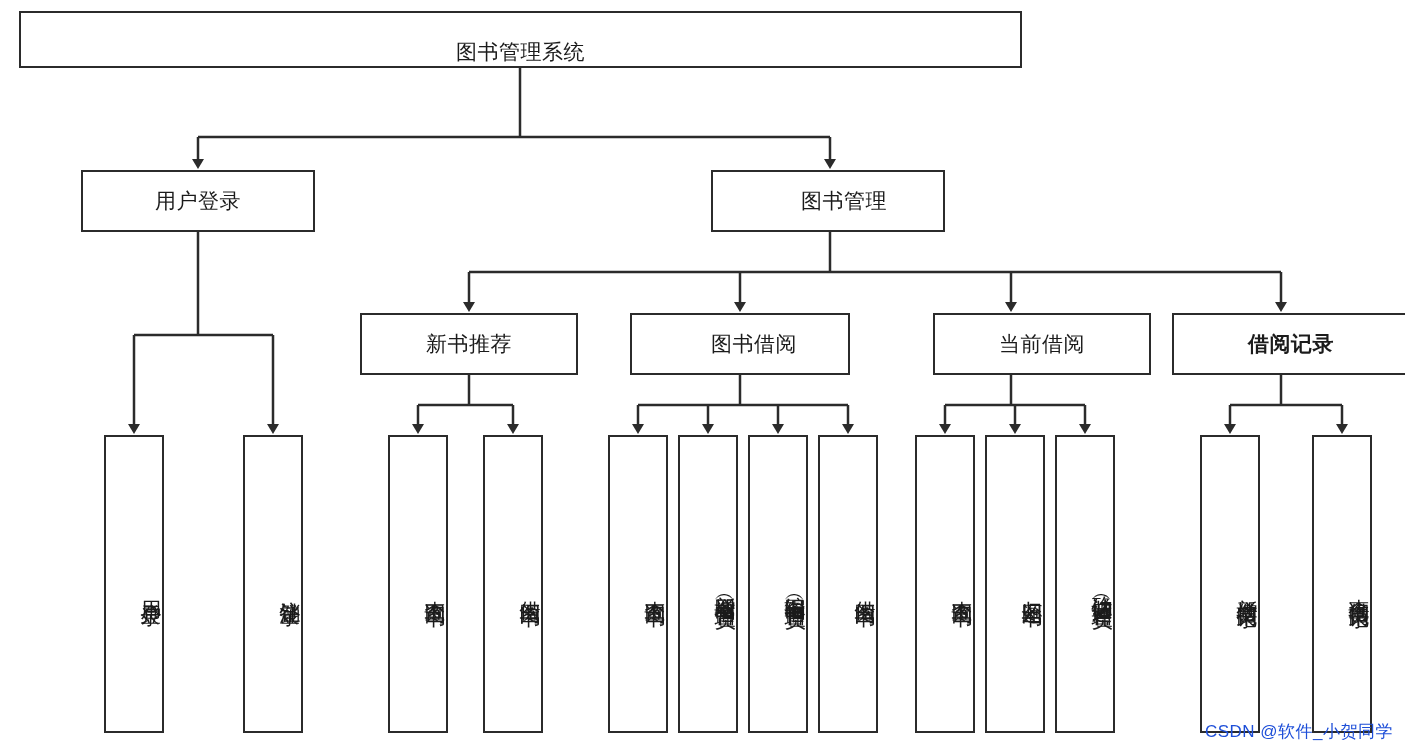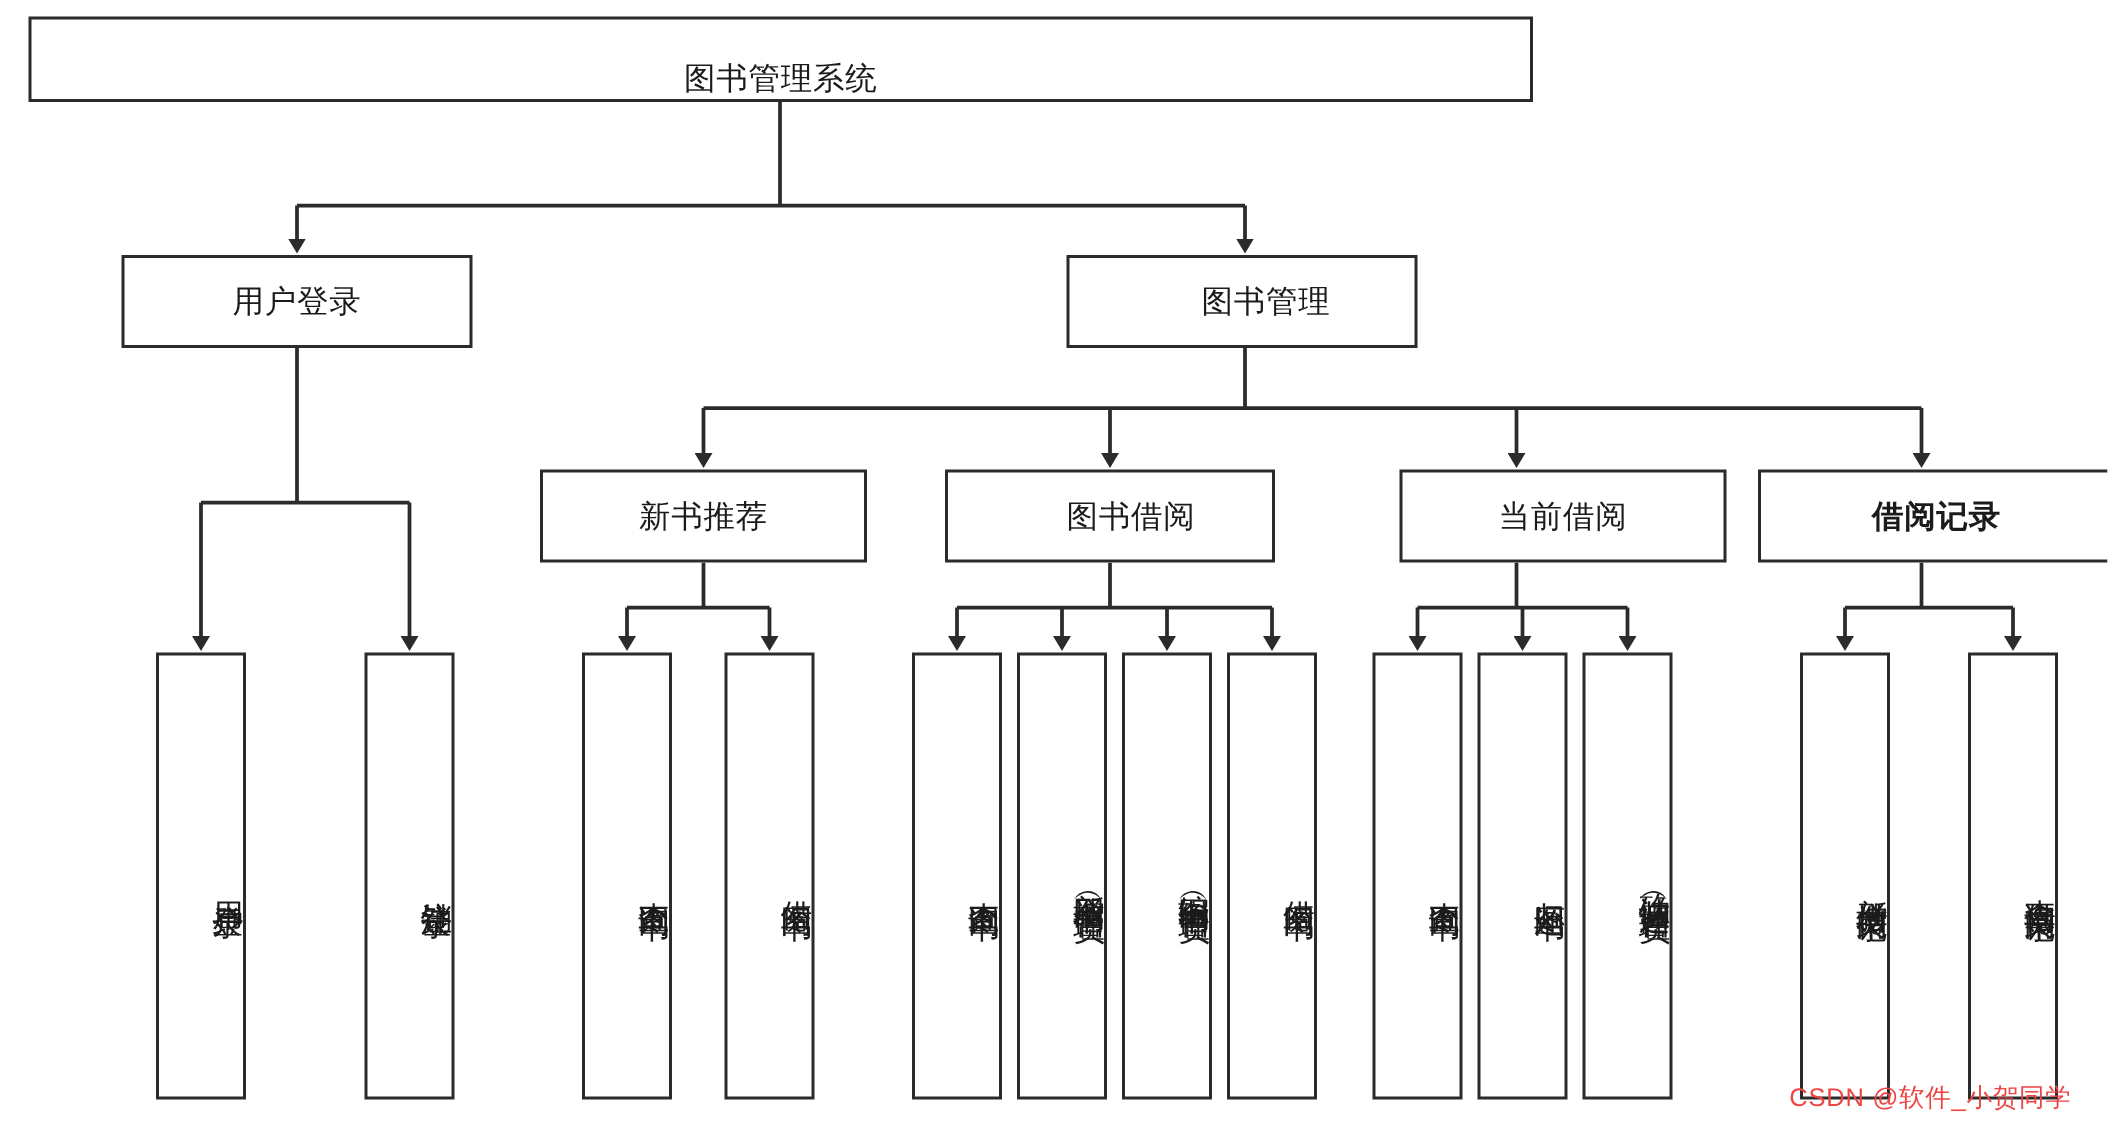--- a/index.html
+++ b/index.html
@@ -52,24 +52,24 @@
   }
   .node.vertical .vlabel {
     writing-mode: vertical-rl;
     text-orientation: upright;
     display: block;
     text-align: center;
     white-space: nowrap;
   }
   .watermark {
     position: absolute;
-    right: 24px;
+    right: 12px;
     bottom: 4px;
     font-size: 17px;
-    color: #ef4444;
+    color: #1d4ed8;
     white-space: nowrap;
     letter-spacing: 0.5px;
   }
 </style>
 </head>
 <body>
 
 <div id="canvas">
 
   <svg class="connectors" viewBox="0 0 1405 747" xmlns="http://www.w3.org/2000/svg">

